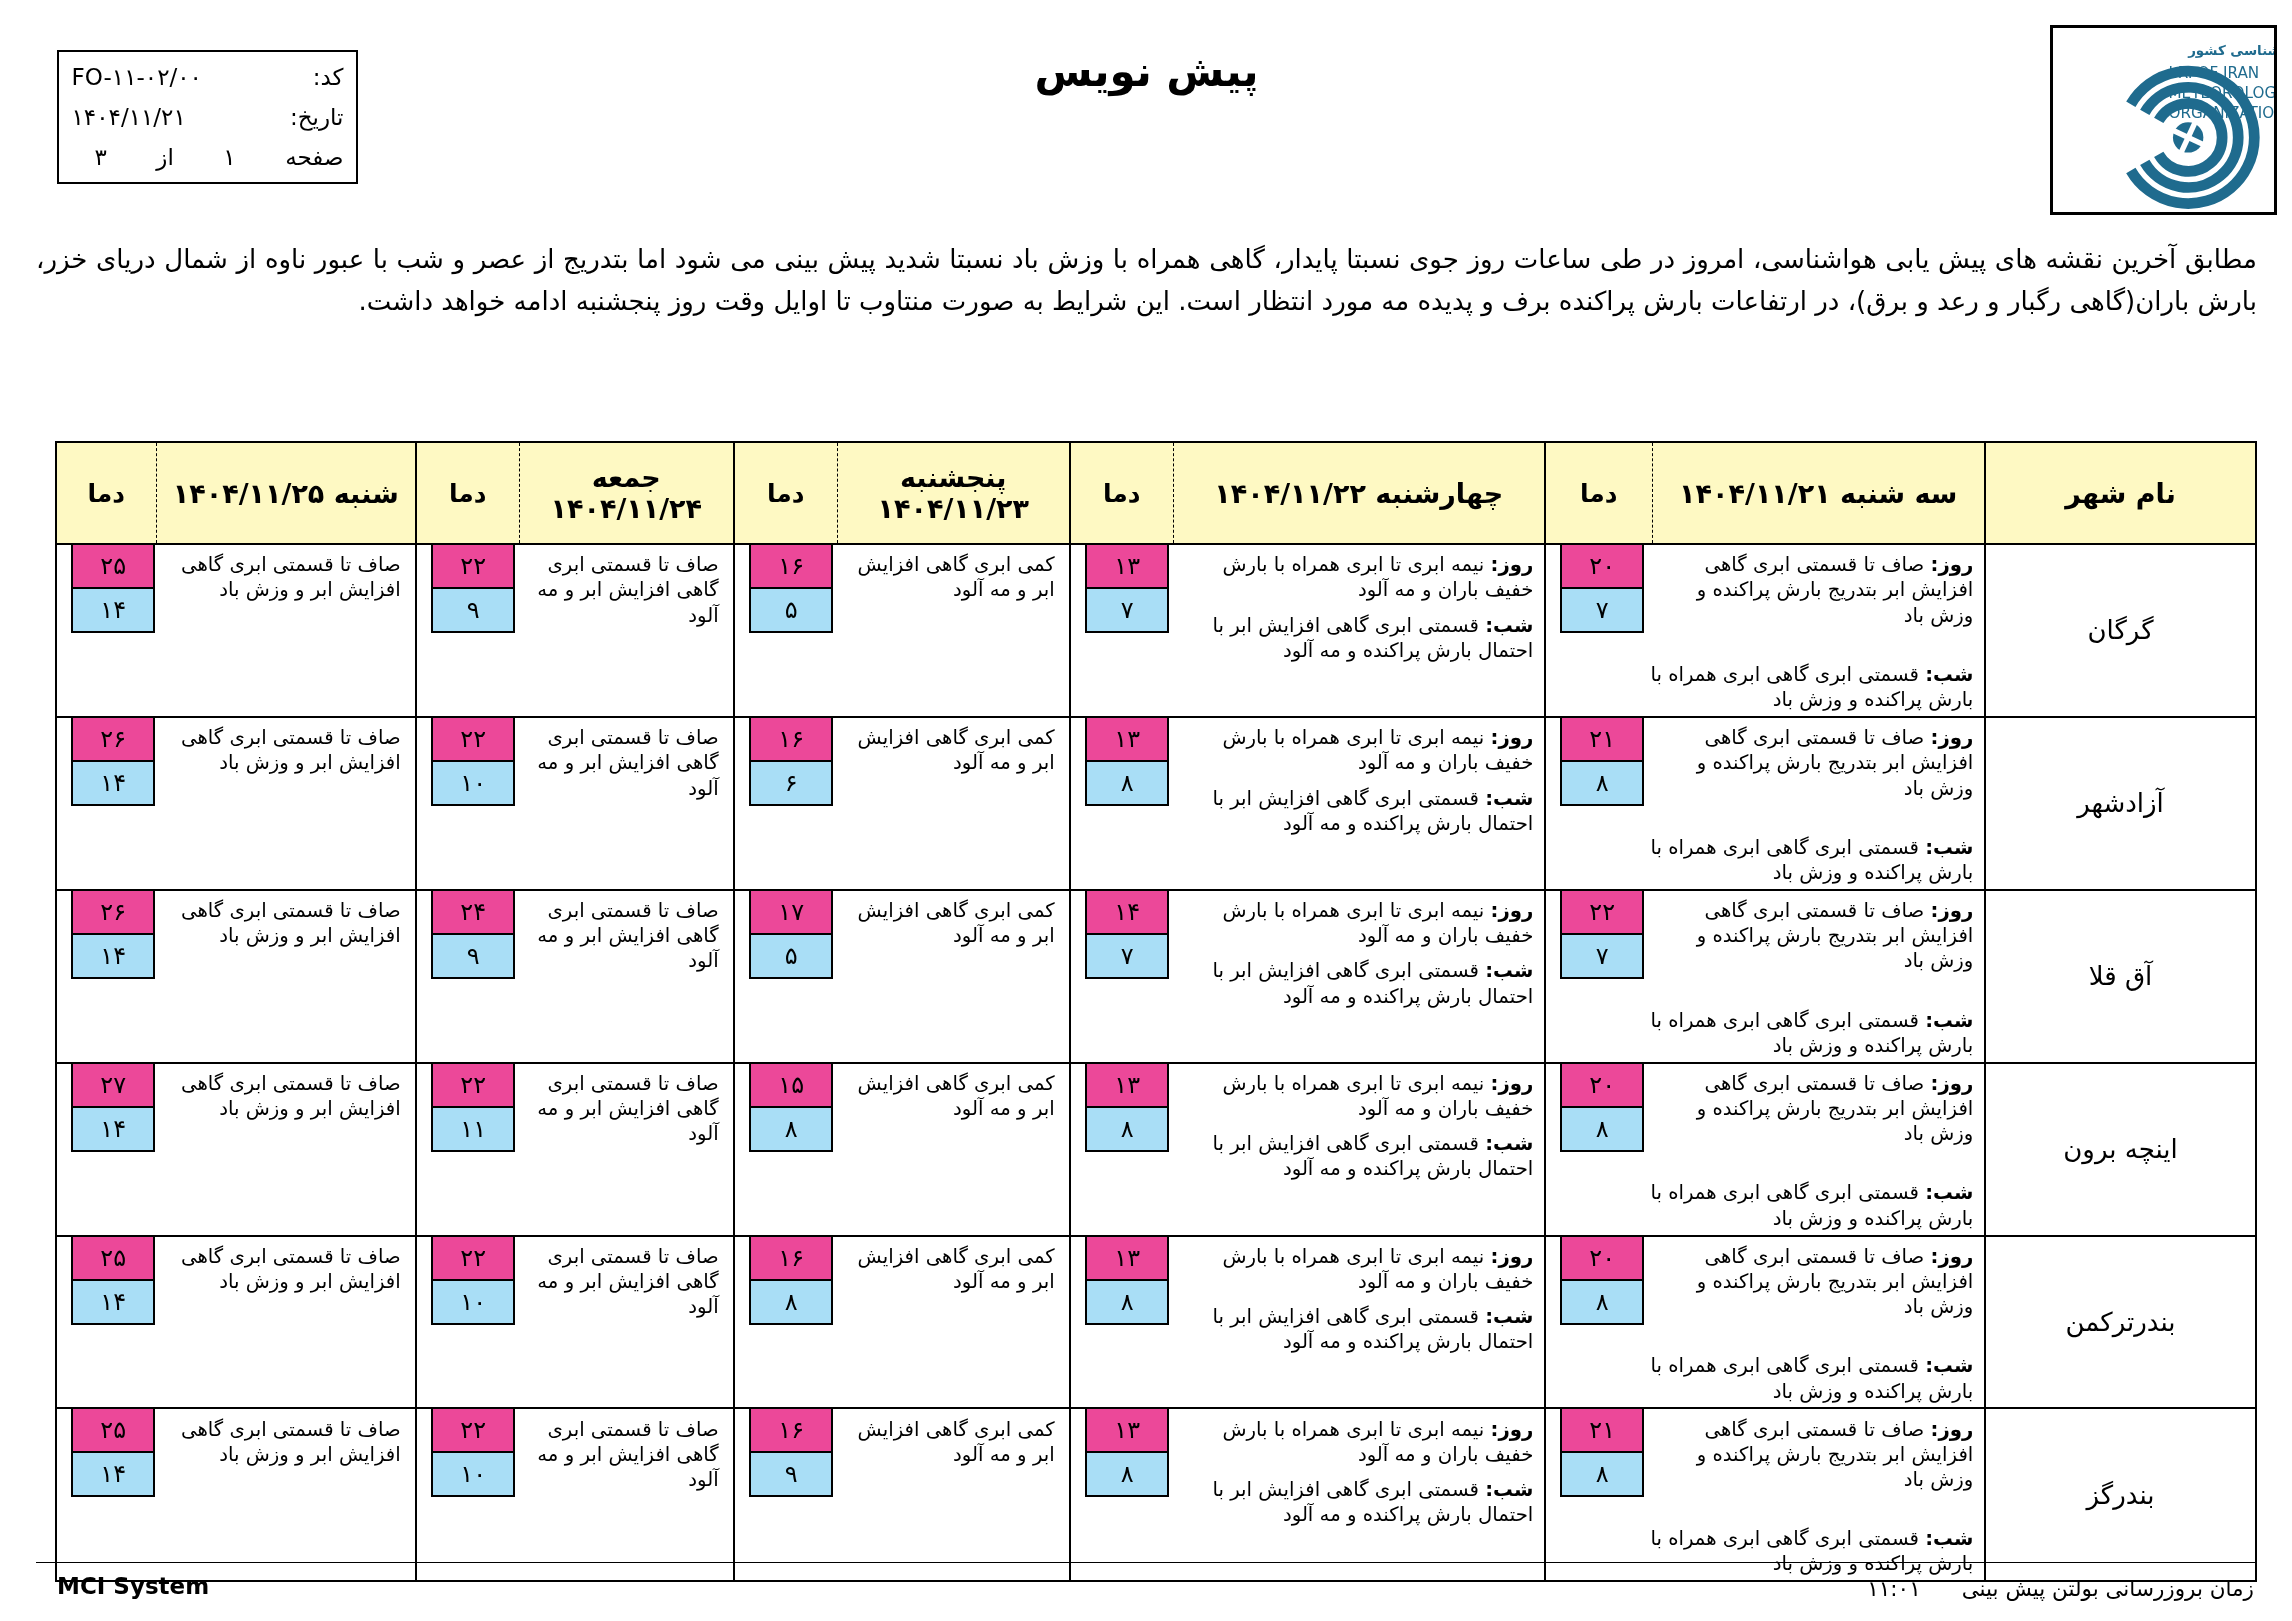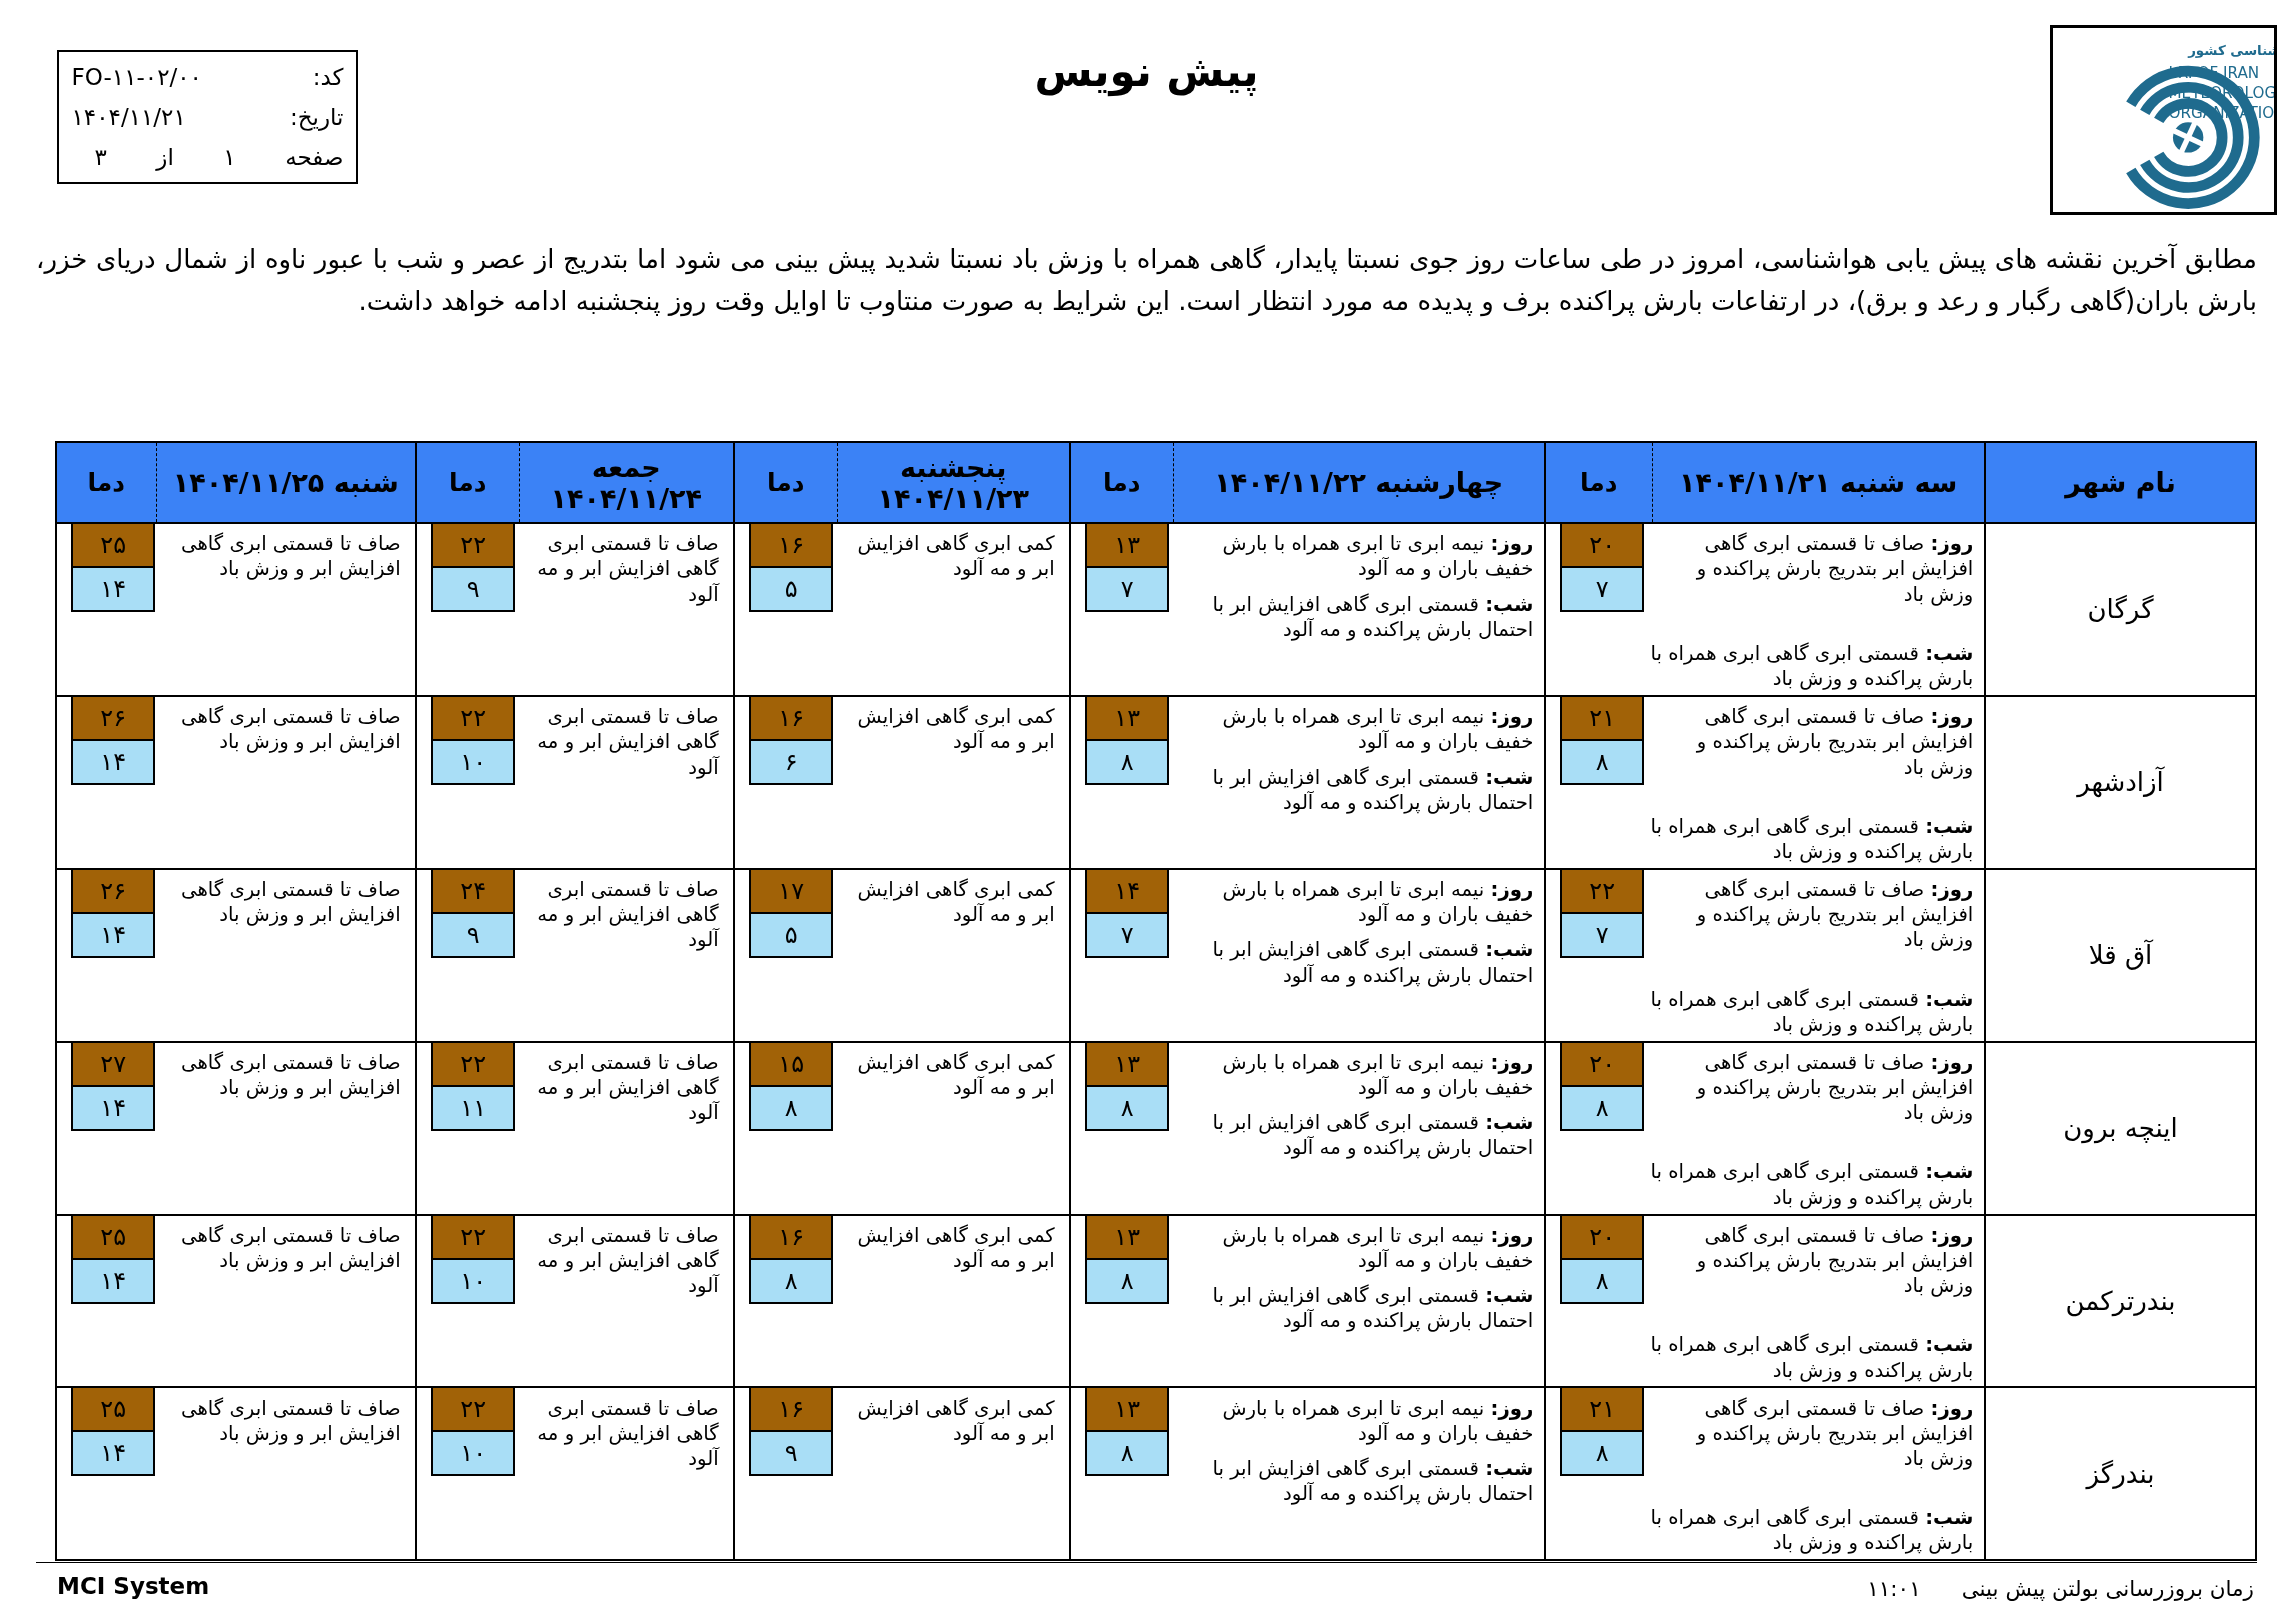--- a/index.html
+++ b/index.html
@@ -27,38 +27,38 @@
   .bulletin-heading{position:absolute;top:183px;right:36px;left:36px;
                     font-size:29px;font-weight:bold;text-align:right;}
   .bulletin-body{position:absolute;top:238px;right:36px;left:36px;
                  font-size:26px;line-height:1.62;text-align:justify;}
   .footnote{position:absolute;top:387px;right:36px;font-size:21.5px;}
 
   
   .wtable{position:absolute;top:441px;right:36px;}
   table{border-collapse:collapse;table-layout:fixed;width:2200px;direction:rtl;}
   th,td{border:2.7px solid #000;box-sizing:border-box;}
-  thead th{background:#3b82f6;height:81px;text-align:center;vertical-align:middle;
+  thead th{background:#fef9c3;height:102px;text-align:center;vertical-align:middle;
            font-weight:bold;font-size:27px;}
   th.day-h{border-left:1.8px dashed #000;}
   th.dama-h{border-right:1.8px dashed #000;font-size:25px;}
   tbody tr{height:165px;}
   td.city{text-align:center;vertical-align:middle;font-size:26px;background:#fff;border-radius:26px;}
   td.group{padding:0;vertical-align:top;height:165px;}
   .g{display:flex;height:100%;direction:rtl;}
   .fc{flex:1 1 auto;padding:7.2px 10.7px 3.6px 3.6px;font-size:19.7px;line-height:1.28;text-align:right;}
   .fc.simple{padding-right:14.3px;}
   .fp{margin:0;}
   .fp .lbl{font-weight:bold;}
   .gap-lg{margin-top:34px;}
   .gap-sm{margin-top:10px;}
   .tp{flex:0 0 100px;width:100px;}
   .hi,.lo{height:42px;line-height:42px;text-align:center;font-size:24px;
           border:2.7px solid #000;border-top:none;margin:0 1.8px 0 14.3px;}
-  .hi{background:#a16207;}
+  .hi{background:#ec4899;}
   .lo{background:#a9def6;}
 
   
   .footer-rule{position:absolute;top:1562px;left:36px;right:36px;border-top:1.8px solid #000;}
   .footer-left{position:absolute;left:57px;top:1573px;font-size:23px;font-weight:bold;direction:ltr;}
   .footer-right{position:absolute;right:39px;top:1576px;font-size:21.5px;display:flex;
                 direction:rtl;align-items:center;gap:41px;}
 </style>
 </head>
 <body>

